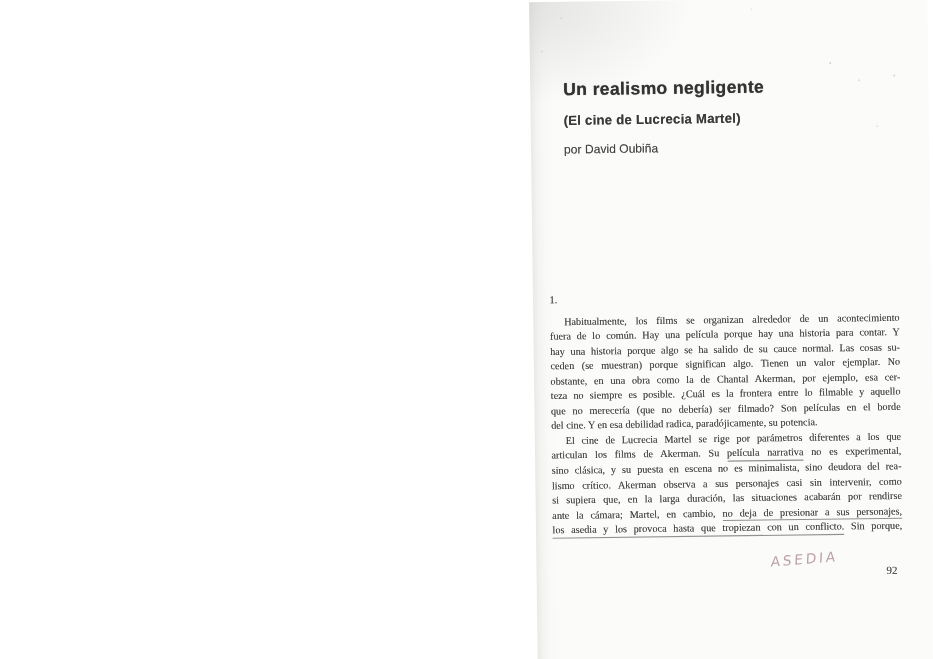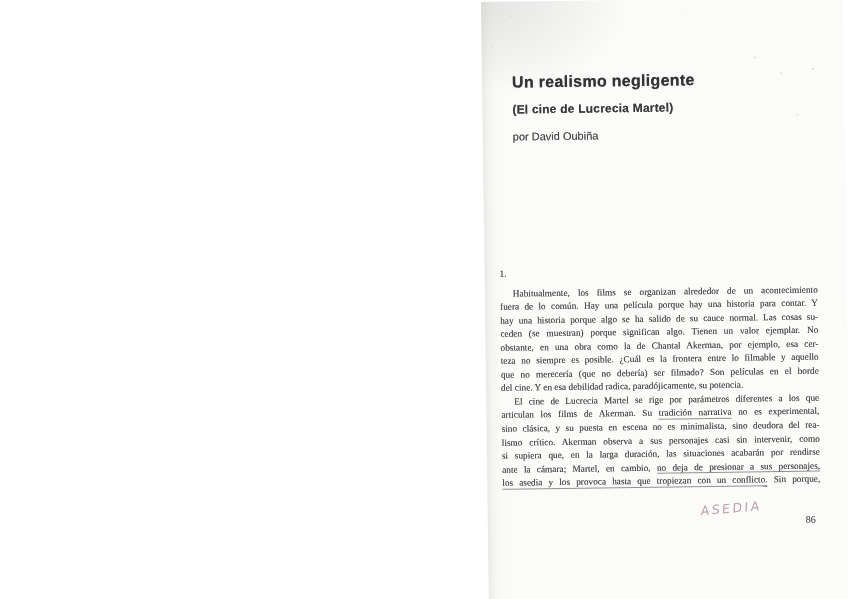--- a/index.html
+++ b/index.html
@@ -137,31 +137,31 @@
           <div class="bodyline just"><span>fuera de lo común. Hay una película porque hay una historia para contar. Y</span></div>
           <div class="bodyline just"><span>hay una historia porque algo se ha salido de su cauce normal. Las cosas su-</span></div>
           <div class="bodyline just"><span>ceden (se muestran) porque significan algo. Tienen un valor ejemplar. No</span></div>
           <div class="bodyline just"><span>obstante, en una obra como la de Chantal Akerman, por ejemplo, esa cer-</span></div>
           <div class="bodyline just"><span>teza no siempre es posible. ¿Cuál es la frontera entre lo filmable y aquello</span></div>
           <div class="bodyline just"><span>que no merecería (que no debería) ser filmado? Son películas en el borde</span></div>
           <div class="bodyline"><span>del cine. Y en esa debilidad radica, paradójicamente, su potencia.</span></div>
         </div>
         <div class="para">
           <div class="bodyline indent just"><span>El cine de Lucrecia Martel se rige por parámetros diferentes a los que</span></div>
-          <div class="bodyline just"><span>articulan los films de Akerman. Su </span><span class="pencil-underline">tradición narrativa</span><span> no es experimental,</span></div>
+          <div class="bodyline just"><span>articulan los films de Akerman. Su </span><span class="pencil-underline">película narrativa</span><span> no es experimental,</span></div>
           <div class="bodyline just"><span>sino clásica, y su puesta en escena no es minimalista, sino deudora del rea-</span></div>
           <div class="bodyline just"><span>lismo crítico. Akerman observa a sus personajes casi sin intervenir, como</span></div>
           <div class="bodyline just"><span>si supiera que, en la larga duración, las situaciones acabarán por rendirse</span></div>
           <div class="bodyline just"><span>ante la cámara; Martel, en cambio, </span><span class="pencil-underline">no deja de presionar a sus personajes,</span></div>
           <div class="bodyline just"><span class="pencil-underline">los asedia y los provoca hasta que tropiezan con un conflicto.</span><span> Sin porque,</span></div>
         </div>
       </div>
 
     <div class="handwritten-annotation">ASEDIA</div>
-    <div class="page-number">86</div>
+    <div class="page-number">92</div>
 
     <span class="speck" style="left:272px; top:58px;"></span>
     <span class="speck" style="left:298px; top:74px; opacity:.7;"></span>
     <span class="speck" style="left:330px; top:70px;"></span>
     <span class="speck" style="left:314px; top:116px; opacity:.6;"></span>
     <span class="speck" style="left:28px; top:14px; opacity:.5;"></span>
     <span class="speck" style="left:10px; top:44px; opacity:.5;"></span>
     <span class="speck" style="left:201px; top:8px; opacity:.4;"></span>
     <span class="speck" style="left:255px; top:338px; opacity:.4;"></span>
   </div>

